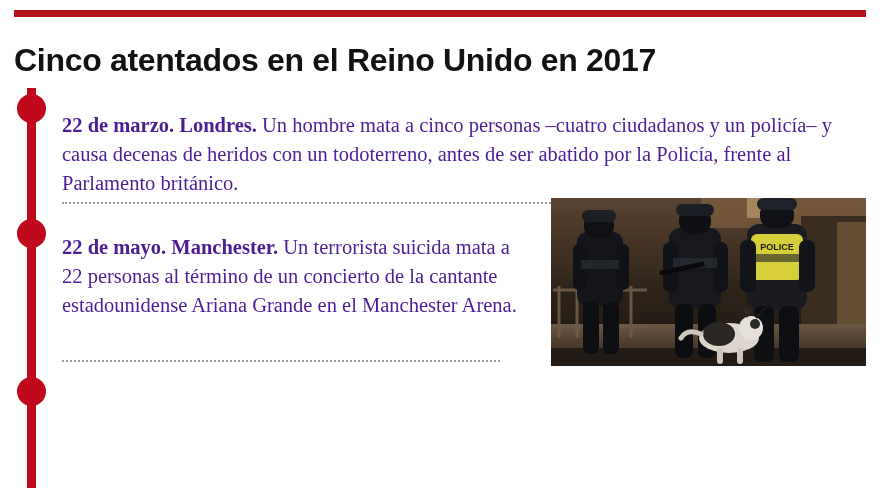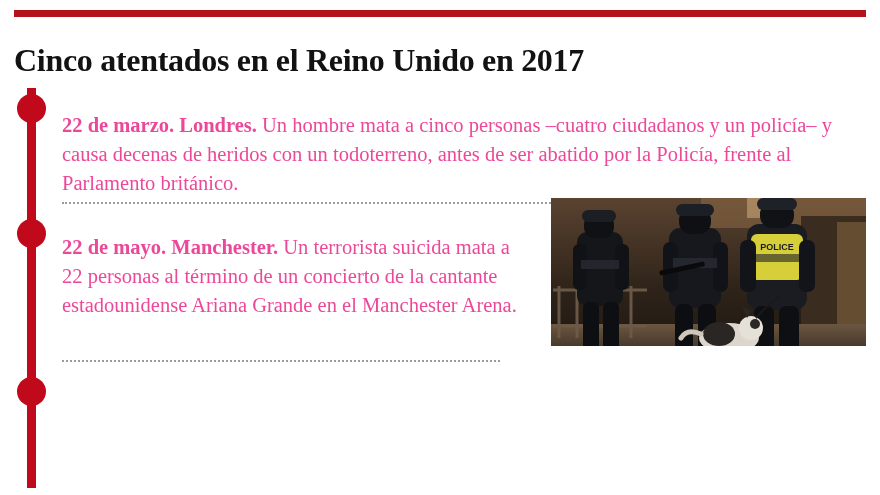--- a/index.html
+++ b/index.html
@@ -29,21 +29,21 @@
     top: 10px;
     width: 852px;
     height: 7px;
     background: #b3121d;
   }
   .headline {
     position: absolute;
     left: 14px;
     top: 22px;
     width: 852px;
-    font-family: Liberation Serif, serif;
+    font-family: Liberation Sans, sans-serif;
     font-weight: bold;
     font-size: 32px;
     letter-spacing: -0.3px;
     color: #121212;
     line-height: 1.12;
   }
   
   .timeline-bar {
     position: absolute;
     left: 27px;
@@ -68,37 +68,37 @@
     position: absolute;
     left: 17px;
     width: 29px;
     height: 29px;
     border-radius: 50%;
     background: #c00a1c;
   }
   .entry-text {
     font-size: 20.5px;
     line-height: 1.42;
-    color: #ec4899;
+    color: #4c1d95;
     text-align: left;
   }
   .entry-text b {
     font-weight: bold;
   }
   .divider {
     position: absolute;
     border-top: 2px dotted #9b9b9b;
     height: 0;
   }
   .photo {
     position: absolute;
     left: 551px;
     top: 198px;
     width: 315px;
-    height: 148px;
+    height: 168px;
     overflow: hidden;
     background: #4d7c0f;
   }
   .photo svg { display: block; }
   
   #entry-1 { position: absolute; top: 12px; left: 0; width: 880px; }
   #entry-1 .dot { top: 4px; }
   #entry-1 .entry-text { width: 800px; }
   #entry-2 { position: absolute; top: 136px; left: 0; width: 560px; }
   #entry-2 .dot { top: 5px; }

